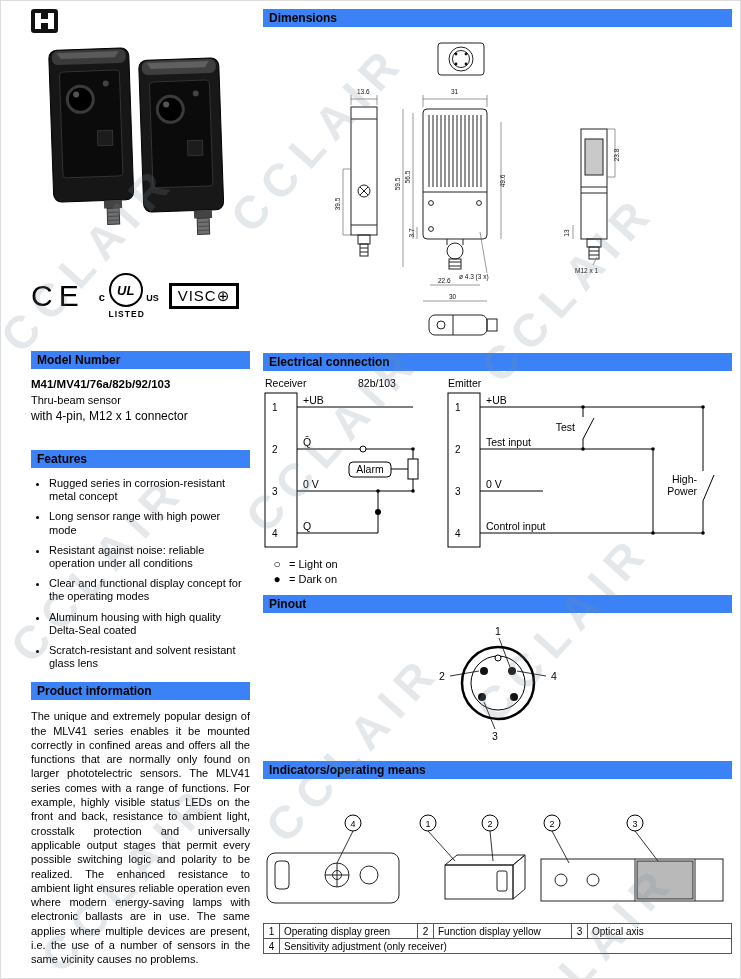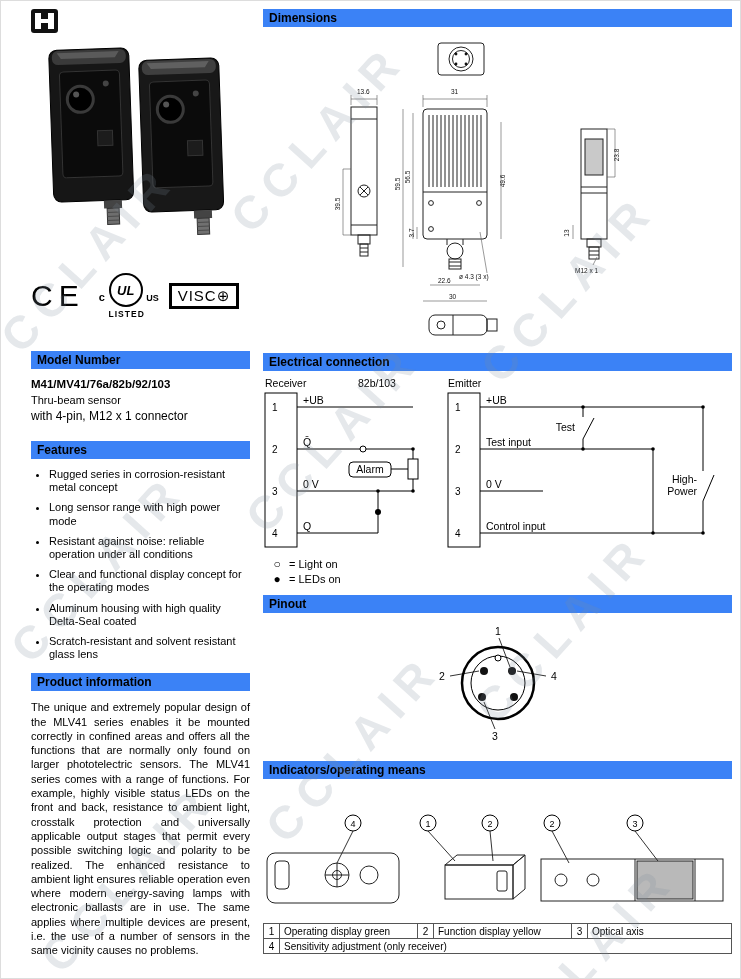--- a/index.html
+++ b/index.html
@@ -23,21 +23,21 @@
   .ul-wrap{position:relative;width:52px;height:46px}
   .ul-circle{position:absolute;left:8px;top:0;width:34px;height:34px;border:2.5px solid #000;border-radius:50%;display:flex;align-items:center;justify-content:center;font-weight:bold;font-style:italic;font-size:13px}
   .ul-c{position:absolute;left:-2px;bottom:16px;font-size:11px;font-weight:bold}
   .ul-us{position:absolute;right:-6px;bottom:16px;font-size:9px;font-weight:bold}
   .ul-listed{position:absolute;left:0;bottom:0;width:100%;text-align:center;font-size:8.5px;font-weight:bold;letter-spacing:1px}
   .visco{border:3px solid #000;padding:1px 6px;font-size:15px;font-weight:normal;letter-spacing:1px}
   .model-bar{margin-top:32px}
   .model-number{font-size:11.5px;font-weight:bold;margin-top:9px}
   .model-type{font-size:11px;margin-top:4px}
   .model-conn{font-size:12px;margin-top:3px}
-  .features-bar{margin-top:18px}
+  .features-bar{margin-top:27px}
   .features{margin:9px 0 0 6px;padding-left:12px}
   .features li{font-size:11px;line-height:1.2;margin-bottom:7px}
   .info-bar{margin-top:12px}
   .info-text{font-size:11px;line-height:1.3;text-align:justify;margin-top:9px}
   
   .dims-svg{margin-top:2px}
   .elec-bar{margin-top:4px}
   .elec-svg{margin-top:6px}
   .legend{margin:2px 0 0 8px}
   .legend-row{display:flex;align-items:center;gap:6px;font-size:11px;line-height:15px}
@@ -320,21 +320,21 @@
       <text class="et" x="434" y="106" text-anchor="end">High-</text>
       <text class="et" x="434" y="118" text-anchor="end">Power</text>
     </svg>
     <div class="legend">
       <div class="legend-row">
         <span class="legend-sym">○</span>
         <span>= Light on</span>
       </div>
       <div class="legend-row">
         <span class="legend-sym">●</span>
-        <span>= LEDs on</span>
+        <span>= Dark on</span>
       </div>
     </div>
 
     <div class="bar pinout-bar">Pinout</div>
     <svg class="pinout-svg" width="150" height="120" viewBox="0 0 150 120">
       <circle cx="75" cy="58" r="36" fill="none" stroke="#000" stroke-width="2.5"></circle>
       <circle cx="75" cy="58" r="27" fill="none" stroke="#000" stroke-width="1"></circle>
       <circle cx="75" cy="33" r="3" fill="#fff" stroke="#000"></circle>
       <g fill="#111">
         <circle cx="61" cy="46" r="4"></circle>

